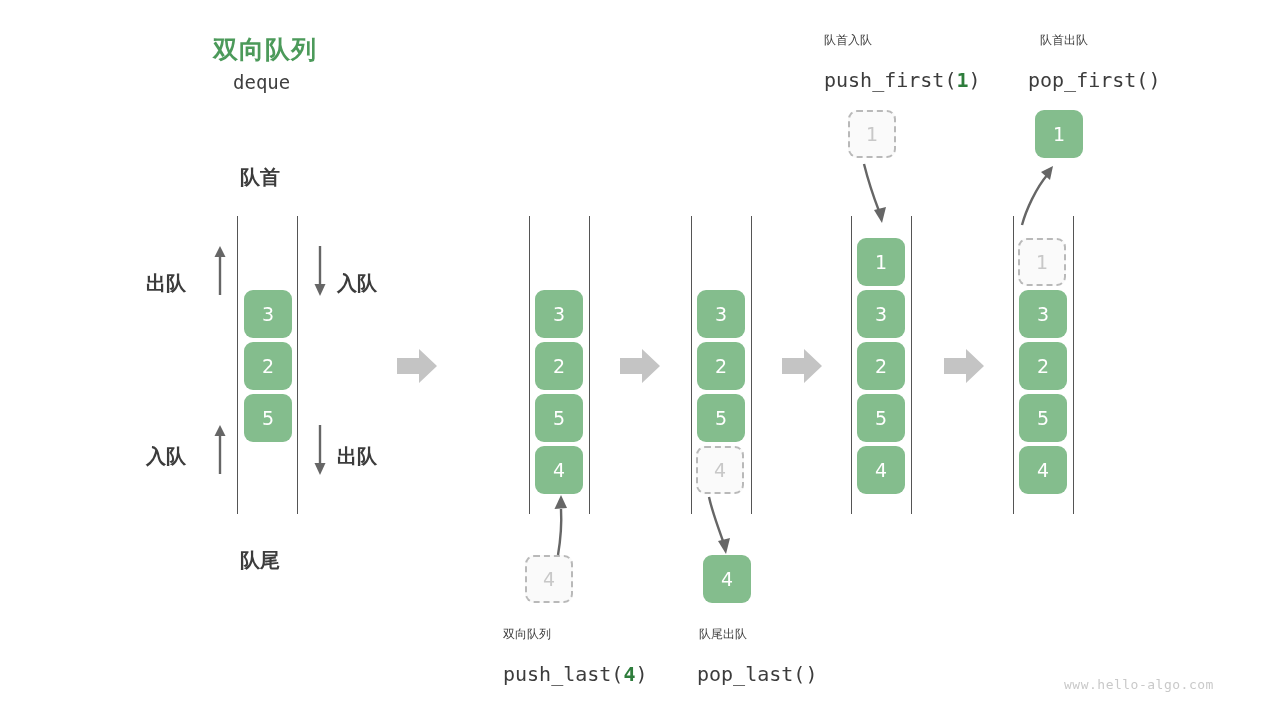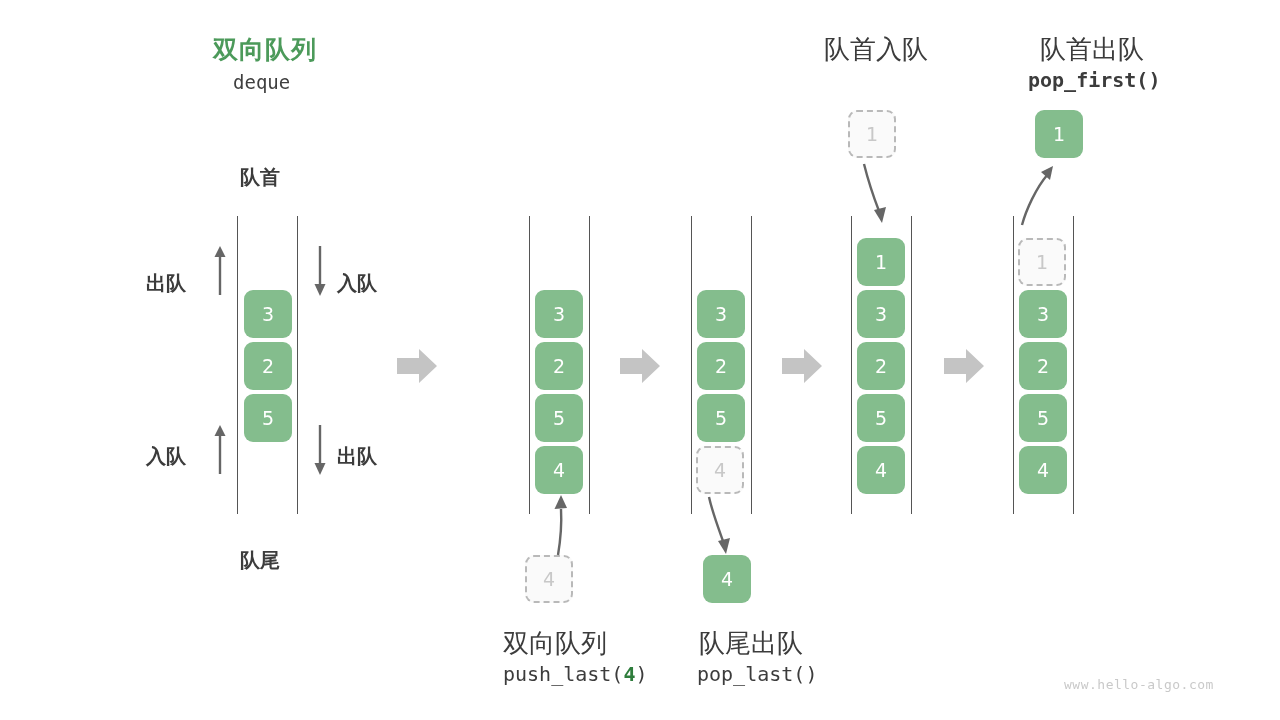--- a/index.html
+++ b/index.html
@@ -31,21 +31,21 @@
   }
   .title-en {
     font-family: "DejaVu Sans Mono", "Liberation Mono", monospace;
     font-size: 19px;
     color: #3f3f3f;
     white-space: nowrap;
   }
 
   
   .cap-zh {
-    font-size: 26px;
+    font-size: 12px;
     color: #3c3c3c;
     white-space: nowrap;
     font-family: Liberation Sans, sans-serif;
   }
   .cap-code {
     font-family: "DejaVu Sans Mono", "Liberation Mono", monospace;
     font-size: 20px;
     color: #3c3c3c;
     white-space: nowrap;
     letter-spacing: 0px;
@@ -211,20 +211,21 @@
   <div class="abs cap-zh" style="left:699px; top:626px;">队尾出队</div>
   <div class="abs cap-code" style="left:697px; top:662px;"><span>pop_last(</span><span class="num"></span><span>)</span></div>
 
   <div class="abs flow-arrow" style="left:782px; top:347px;">
     <svg width="40" height="38" viewBox="0 0 40 38">
       <polygon points="0,11 22,11 22,2 40,19 22,36 22,27 0,27" fill="#c4c4c4"></polygon>
     </svg>
   </div>
 
   <div class="abs cap-zh" style="left:824px; top:32px;">队首入队</div>
+  <div class="abs cap-code" style="left:824px; top:68px;"><span>push_first(</span><span class="num">1</span><span>)</span></div>
 
   <div class="abs cell ghost" style="left:848px; top:110px;">1</div>
 
   <div class="abs" style="left:850px; top:164px;">
     <svg width="40" height="60" viewBox="0 0 40 60">
       <path d="M 14 0 C 18 16, 24 34, 29 47" stroke="#666666" stroke-width="2.4" fill="none"></path>
       <polygon points="32,59 24,46 36,43" fill="#666666"></polygon>
     </svg>
   </div>
 
@@ -237,21 +238,21 @@
   <div class="abs cell solid" style="left:857px; top:394px;">5</div>
   <div class="abs cell solid" style="left:857px; top:446px;">4</div>
 
   <div class="abs flow-arrow" style="left:944px; top:347px;">
     <svg width="40" height="38" viewBox="0 0 40 38">
       <polygon points="0,11 22,11 22,2 40,19 22,36 22,27 0,27" fill="#c4c4c4"></polygon>
     </svg>
   </div>
 
   <div class="abs cap-zh" style="left:1032px; top:32px;margin-left:8px;">队首出队</div>
-  <div class="abs cap-code" style="left:1028px; top:68px;font-weight:bold;"><span>pop_first(</span><span class="num"></span><span>)</span></div>
+  <div class="abs cap-code" style="left:1028px; top:68px;"><span>pop_first(</span><span class="num"></span><span>)</span></div>
 
   <div class="abs cell solid" style="left:1035px; top:110px;">1</div>
 
   <div class="abs" style="left:1016px; top:166px;">
     <svg width="46" height="60" viewBox="0 0 46 60">
       <path d="M 6 59 C 10 44, 20 22, 32 8" stroke="#666666" stroke-width="2.4" fill="none"></path>
       <polygon points="37,0 25,6 34,14" fill="#666666"></polygon>
     </svg>
   </div>
 

